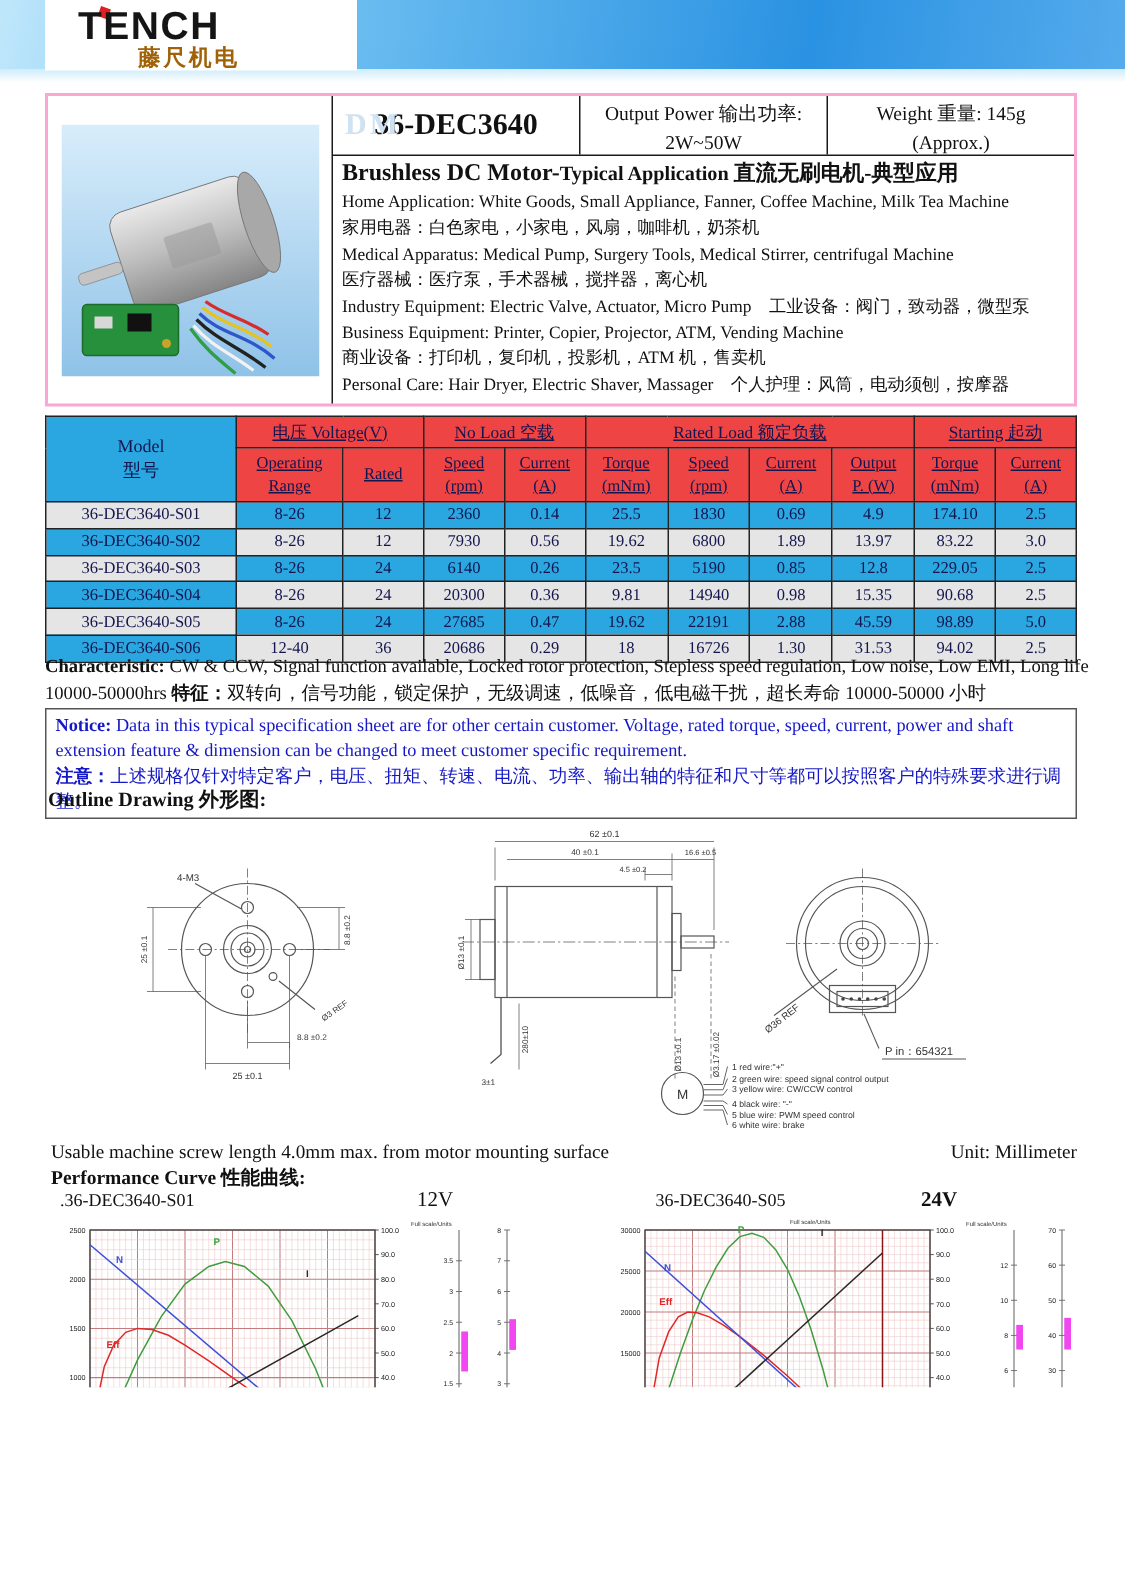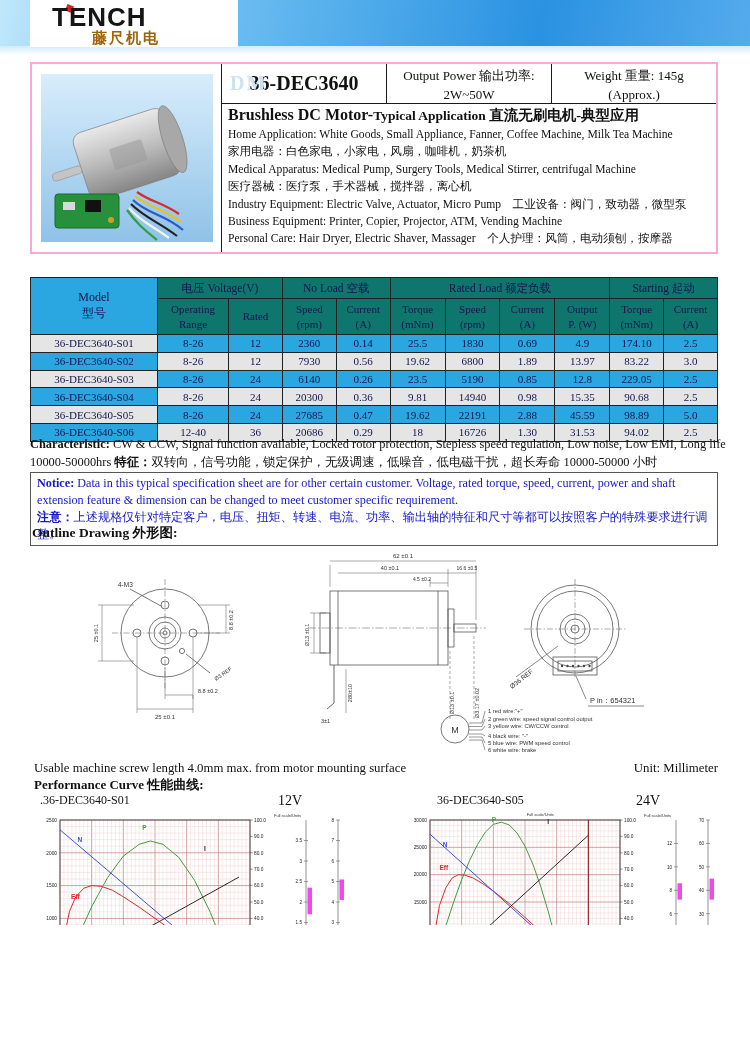--- a/index.html
+++ b/index.html
@@ -29,42 +29,42 @@
   .section-title .b1{font-weight:bold;font-size:16px;}
   .section-title .b2{font-weight:bold;font-size:13.5px;}
   .section-title .bcn{font-weight:bold;font-size:14.5px;}
   .app-lines{padding:0 6px 4px 6px;}
   .app-line{font-size:11.6px;line-height:17.4px;white-space:pre-wrap;}
   
   .spec-table{position:absolute;left:30px;top:277px;width:688px;border-collapse:collapse;
      font-size:11px;color:#14144e;table-layout:fixed;}
   .spec-table td,.spec-table th{border:1px solid #222;text-align:center;vertical-align:middle;
      padding:0;white-space:pre-line;font-weight:normal;}
-  .hd{background:#0f766e;}
+  .hd{background:#ef4444;text-decoration:underline;}
   .hd-model{background:#2aa7e0;font-size:12px;}
   .cblue{background:#2aa7e0;}
   .clight{background:#e5e5e5;margin-left:16px;}
   .spec-table .grp{height:21px;font-size:11.5px;}
   .spec-table .sub td{height:35px;font-size:11px;line-height:1.3;}
   .spec-table .drow td{height:16.8px;font-size:11px;}
   .spec-table .drow td.mcol{font-size:11px;letter-spacing:0;}
   
   .char-text{position:absolute;left:30px;top:436px;width:714px;font-size:12.4px;line-height:1.42;color:#111;}
   .char-text b{font-weight:bold;}
   .notice-box{position:absolute;left:30px;top:472px;width:688px;box-sizing:border-box;border:1px solid #555;
      padding:2px 6px;font-size:12.2px;line-height:1.4;color:#1518c6;}
   .notice-box .ncn{display:block;}
   .outline-title{position:absolute;left:32px;top:524px;font-size:13.5px;font-weight:bold;}
   .outline-svg{position:absolute;left:30px;top:543px;}
   .screw-note{position:absolute;left:34px;top:761px;font-size:12.8px;}
   .unit-note{position:absolute;right:32px;top:761px;font-size:12.8px;}
   .perf-title{position:absolute;left:34px;top:776px;font-size:13px;font-weight:bold;}
   .cap{position:absolute;top:793px;font-size:12px;}
   .cap-m1{left:40px;} .cap-v1{left:278px;font-size:14px;}
-  .cap-m2{left:437px;} .cap-v2{left:636px;font-size:14px;}
+  .cap-m2{left:437px;} .cap-v2{left:614px;font-size:14px;font-weight:bold;}
   .chart-mount{position:absolute;top:810px;width:352px;height:202px;}
   #chart0{left:24px;} #chart1{left:394px;}
   
   .footer-bar{position:absolute;left:0;top:1025px;width:750px;height:34px;background:#72bef1;}
   .footer-accent{position:absolute;left:688px;top:0;width:62px;height:34px;background:#1d8ee9;}
   svg text{font-family:"Liberation Sans",sans-serif;}
   .dimtxt{fill:#333;}
   .dwg{stroke:#555;fill:none;stroke-width:0.8;}
 </style>
 </head>
@@ -131,20 +131,21 @@
       <div class="section-title">
         <span class="b1">Brushless DC Motor-</span><span class="b2">Typical Application </span><span class="bcn">直流无刷电机-典型应用</span>
       </div>
       <div class="app-lines">
         <div class="app-line">Home Application: White Goods, Small Appliance, Fanner, Coffee Machine, Milk Tea Machine</div>
         <div class="app-line">家用电器：白色家电，小家电，风扇，咖啡机，奶茶机</div>
         <div class="app-line">Medical Apparatus: Medical Pump, Surgery Tools, Medical Stirrer, centrifugal Machine</div>
         <div class="app-line">医疗器械：医疗泵，手术器械，搅拌器，离心机</div>
         <div class="app-line">Industry Equipment: Electric Valve, Actuator, Micro Pump    工业设备：阀门，致动器，微型泵</div>
         <div class="app-line">Business Equipment: Printer, Copier, Projector, ATM, Vending Machine</div>
+        <div class="app-line">商业设备：打印机，复印机，投影机，ATM 机，售卖机</div>
         <div class="app-line">Personal Care: Hair Dryer, Electric Shaver, Massager    个人护理：风筒，电动须刨，按摩器</div>
       </div>
     </div>
   </div>
 
   <table class="spec-table">
     <colgroup>
       <col style="width:118px">
         <col style="width:66px">
         <col style="width:50px">

